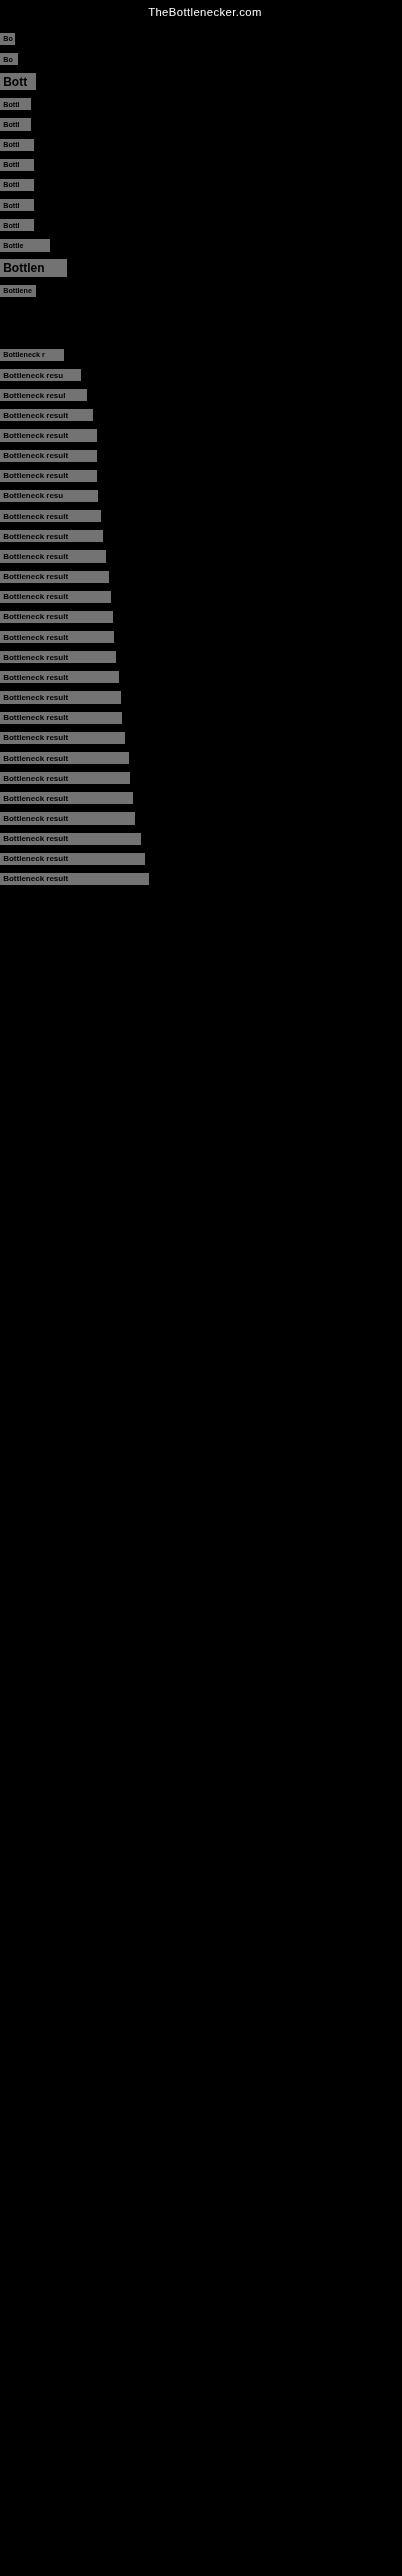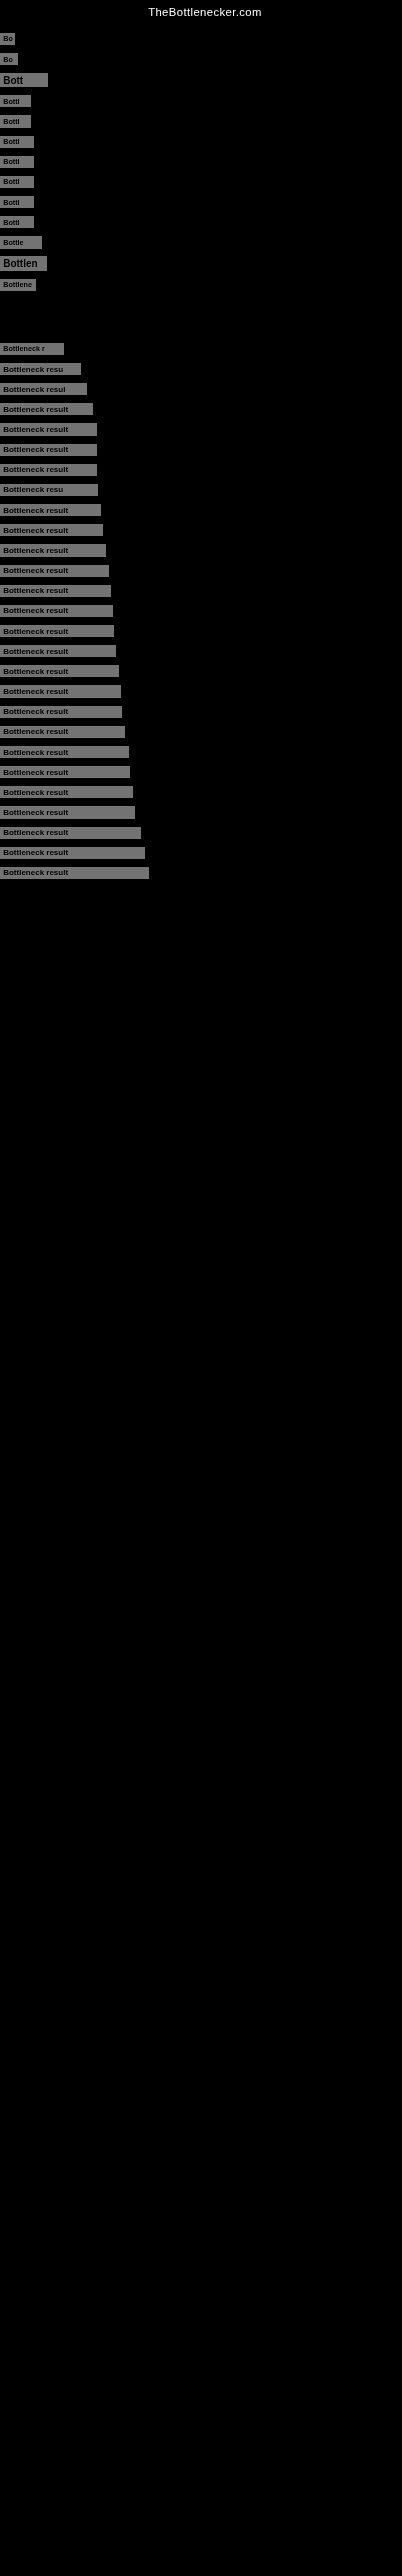--- a/index.html
+++ b/index.html
@@ -36,30 +36,30 @@
       color: #000;
       font-size: 8.9px;
       font-weight: bold;
       padding: 1.6px 3.2px;
       white-space: nowrap;
       overflow: hidden;
     }
     
     .item-1 .bottleneck-label { width: 14.5px; font-size: 7.2px; }
     .item-2 .bottleneck-label { width: 17.7px; font-size: 7.2px; }
-    .item-3 .bottleneck-label { width: 48px; font-size: 10px; }
+    .item-3 .bottleneck-label { width: 36px; font-size: 12px; }
     .item-4 .bottleneck-label { width: 31px; font-size: 7.2px; }
     .item-5 .bottleneck-label { width: 31px; font-size: 7.2px; }
     .item-6 .bottleneck-label { width: 34px; font-size: 7.2px; }
     .item-7 .bottleneck-label { width: 34px; font-size: 7.2px; }
     .item-8 .bottleneck-label { width: 34px; font-size: 7.2px; }
     .item-9 .bottleneck-label { width: 34px; font-size: 7.2px; }
     .item-10 .bottleneck-label { width: 34px; font-size: 7.2px; }
-    .item-11 .bottleneck-label { width: 42px; font-size: 7.2px; }
-    .item-12 .bottleneck-label { width: 47px; font-size: 10px; }
+    .item-11 .bottleneck-label { width: 50px; font-size: 7.2px; }
+    .item-12 .bottleneck-label { width: 67px; font-size: 12px; }
     .item-13 .bottleneck-label { width: 36px; font-size: 7.2px; }
     .item-14 .bottleneck-label { width: 64px; font-size: 7.2px; margin-top: 44px; }
     .item-15 .bottleneck-label { width: 81px; font-size: 8px; }
     .item-16 .bottleneck-label { width: 87px; font-size: 8px; }
     .item-17 .bottleneck-label { width: 93px; font-size: 8px; }
     .item-18 .bottleneck-label { width: 97px; font-size: 8px; }
     .item-19 .bottleneck-label { width: 97px; font-size: 8px; }
     .item-20 .bottleneck-label { width: 97px; font-size: 8px; }
     .item-21 .bottleneck-label { width: 98px; font-size: 8px; }
     .item-22 .bottleneck-label { width: 101px; font-size: 8px; }

